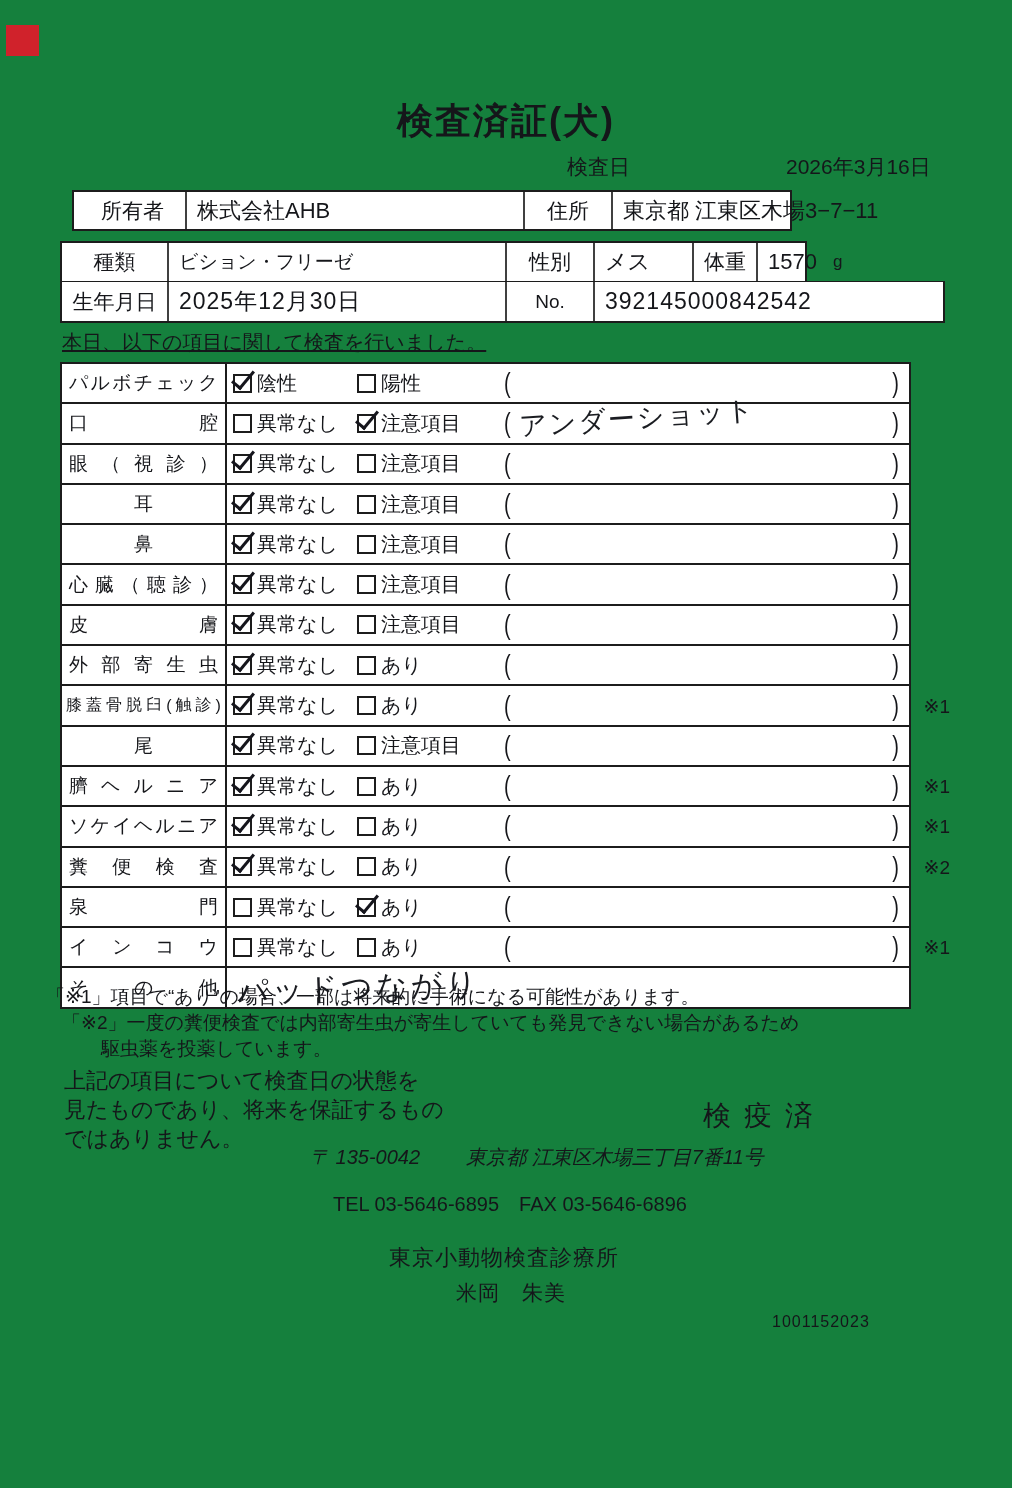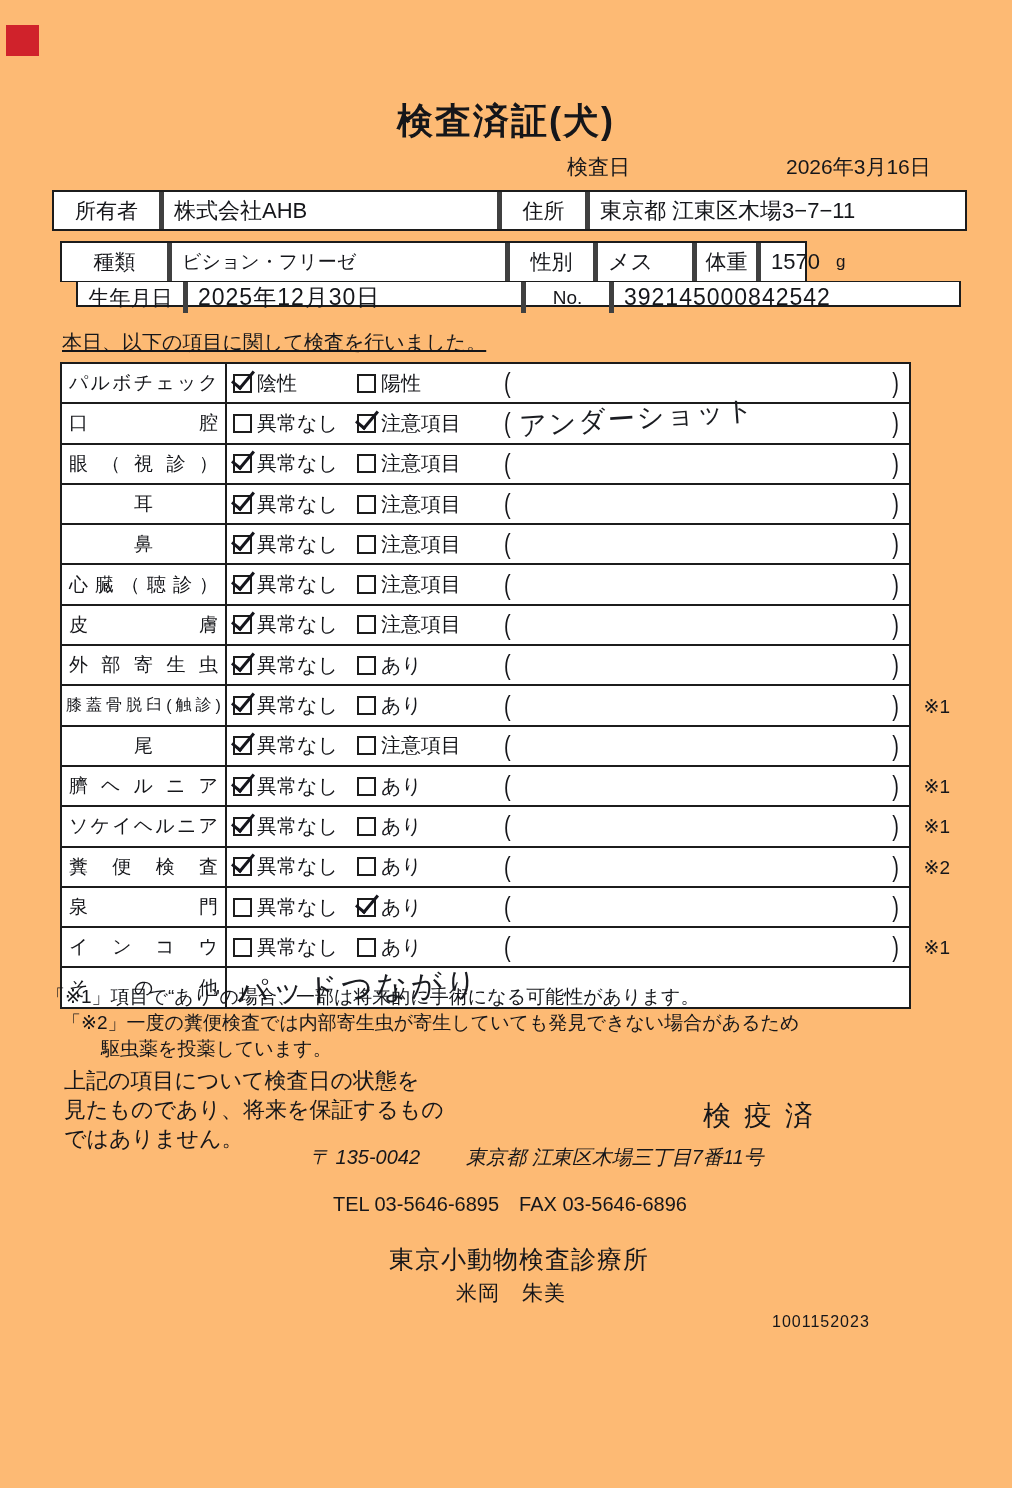--- a/index.html
+++ b/index.html
@@ -1,34 +1,34 @@
 <!DOCTYPE html>
 <html lang="ja"><head>
 <meta charset="utf-8">
 <style>
   html,body{margin:0;padding:0;background:#ffffff;}
-  #page{position:relative;width:1012px;height:1488px;background:#fdba74;overflow:hidden;
+  #page{position:relative;width:1012px;height:1488px;background:#15803d;overflow:hidden;
         font-family:"Liberation Sans","DejaVu Sans",sans-serif;color:#15161a;}
   .abs{position:absolute;}
   
   .red-tab{left:6px;top:25px;width:33px;height:31px;background:#d0222b;}
   
   .title{left:0;right:0;top:97px;text-align:center;font-size:36px;font-weight:600;letter-spacing:2px;}
   .insp-label{left:567px;top:153px;font-size:21px;}
   .insp-date{left:786px;top:153px;font-size:21px;}
   
   .htable{display:grid;border:2px solid #1c1c1c;box-sizing:border-box;background:#fff;}
-  .htable>div{display:flex;align-items:center;border-left:5px solid #404040;box-sizing:border-box;
+  .htable>div{display:flex;align-items:center;border-left:2px solid #404040;box-sizing:border-box;
               white-space:nowrap;overflow:visible;}
   .htable>div:first-child{border-left:none;}
   .hlabel{justify-content:center;font-size:21px;}
   .hval{padding-left:10px;font-size:22px;}
-  .t1{left:52px;top:190px;width:915px;height:41px;grid-template-columns:105px 338px 88px 1fr;}
+  .t1{left:72px;top:190px;width:720px;height:41px;grid-template-columns:105px 338px 88px 1fr;padding-left:6px;}
   .t2a{left:60px;top:241px;width:747px;height:41px;grid-template-columns:105px 338px 88px 99px 64px 1fr;border-bottom-width:1px;}
-  .t2b{left:76px;top:281px;width:885px;height:26px;grid-template-columns:105px 338px 88px 1fr;border-top-width:1px;}
+  .t2b{left:60px;top:281px;width:885px;height:42px;grid-template-columns:105px 338px 88px 1fr;border-top-width:1px;}
   .weightcell{justify-content:flex-end;padding-right:8px;}
   .weightcell .unit{font-size:17px;margin-left:16px;}
   .breed{font-size:19px;}
   .bignum{font-size:23px;letter-spacing:1px;}
   .intro{left:62px;top:329px;font-size:20px;text-decoration:underline;}
   
   .ctable{left:60px;top:362px;width:851px;border:2px solid #1c1c1c;box-sizing:border-box;background:#fff;overflow:visible;}
   .crow{position:relative;height:38.3px;display:flex;border-top:2px solid #1c1c1c;}
   .crow:first-child{border-top:none;}
   .clabel{width:165px;flex:none;border-right:2px solid #1c1c1c;box-sizing:border-box;
@@ -51,21 +51,21 @@
   .hand.free{position:absolute;left:10px;top:-1px;font-size:31px;letter-spacing:3px;transform:rotate(-2deg);}
   
   .fn1{left:46px;top:984px;font-size:19px;}
   .fn2{left:62px;top:1010px;font-size:19px;}
   .fn3{left:101px;top:1036px;font-size:19px;}
   
   .disc{left:64px;top:1066px;font-size:22px;line-height:29px;}
   .stamp{left:703px;top:1097px;font-size:28px;letter-spacing:13px;font-weight:500;}
   .addr{left:310px;top:1144px;font-size:20px;display:flex;gap:46px;white-space:nowrap;font-style:italic;}
   .telfax{left:333px;top:1193px;font-size:20px;display:flex;gap:20px;white-space:nowrap;}
-  .org{left:389px;top:1243px;font-size:25px;letter-spacing:1px;}
+  .org{left:389px;top:1243px;font-size:22px;letter-spacing:1px;}
   .vet{left:456px;top:1279px;font-size:21px;letter-spacing:1px;}
   .code{left:772px;top:1313px;font-size:16px;letter-spacing:1px;}
 </style>
 </head>
 <body>
 
 <div id="page">
 
   <div class="abs red-tab"></div>
 

